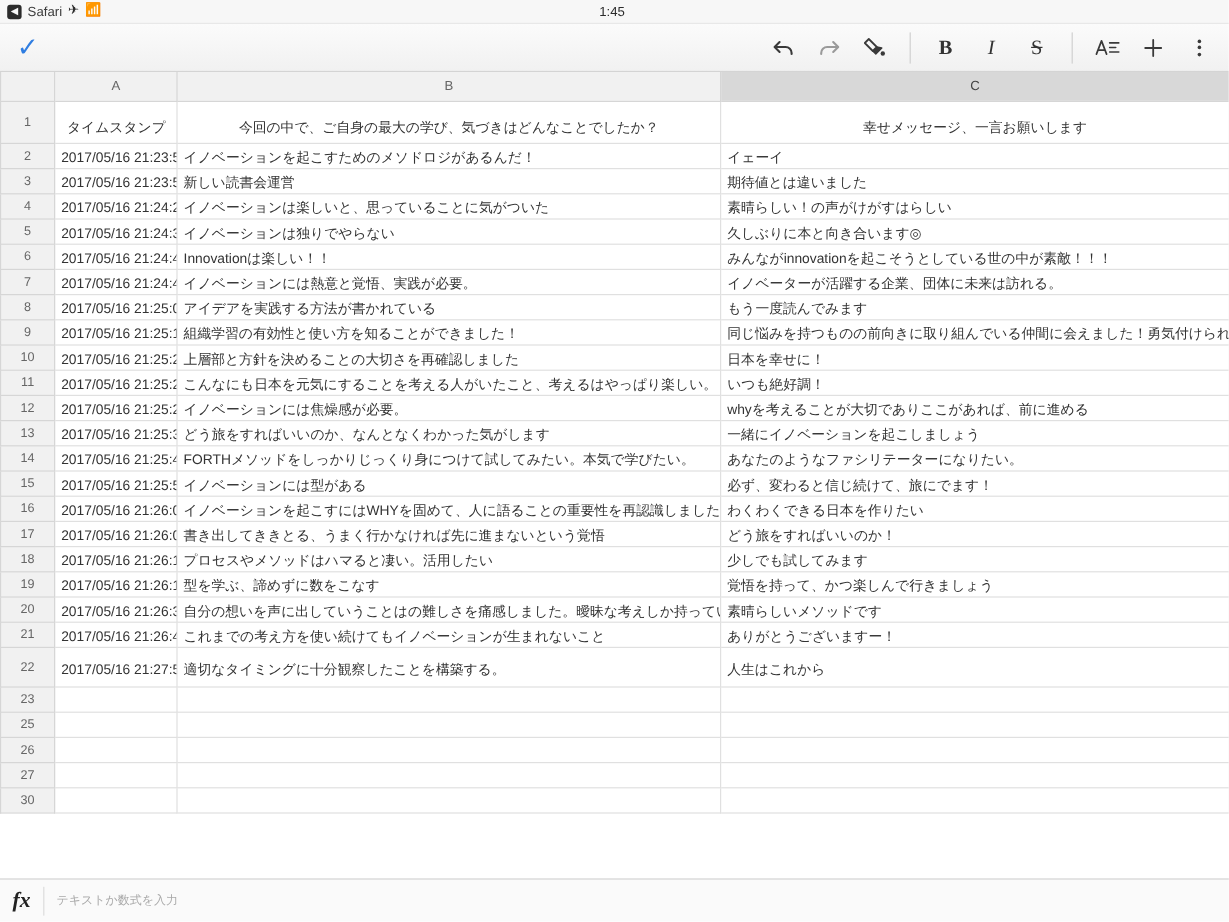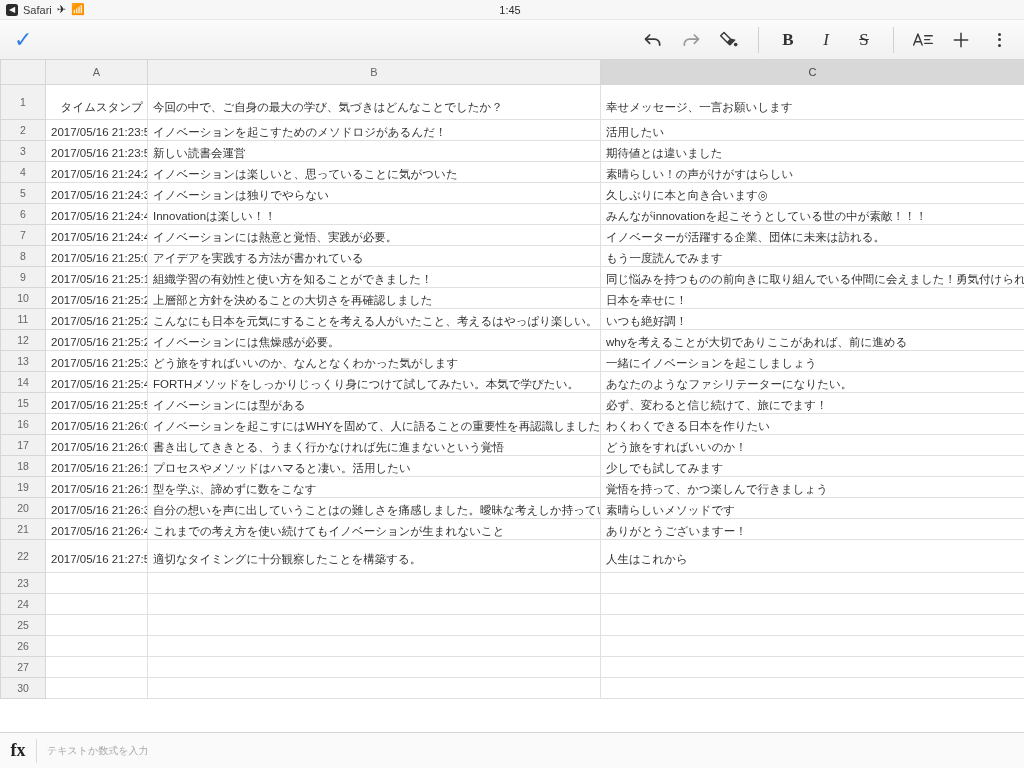--- a/index.html
+++ b/index.html
@@ -115,40 +115,41 @@
   }
   tbody td {
     border: 1px solid #e0e0e0;
     padding: 0 5px;
     vertical-align: bottom;
     white-space: nowrap;
     overflow: hidden;
     line-height: 1.25;
     height: 21px;
   }
-  tbody tr.row-header td { height: 35px; color: #333; padding-bottom: 4px; }
+  tbody tr.row-header td { height: 35px; color: #333; padding-bottom: 4px; text-align: center; }
   tbody tr.row-header th.rownum { height: 35px; }
   tbody tr.row-tall td { height: 33px; padding-bottom: 5px; }
   tbody tr.row-tall th.rownum { height: 33px; vertical-align: middle; }
   td.col-a { text-align: right; font-size: 11.5px; color: #333; padding-right: 4px; }
   td.col-b, td.col-c { text-align: left; color: #333; }
   tbody tr.row-empty td { height: 21px; }
 
   
   .formula-bar {
     position: absolute;
     left: 0; bottom: 0;
     width: 1024px; height: 36px;
     background: #fafafa;
     border-top: 1px solid #d4d4d4;
     display: flex; align-items: center;
   }
   .fx-icon {
     width: 36px; text-align: center;
     font-family: "Liberation Serif", serif;
+    font-style: italic;
     font-weight: bold;
     font-size: 18px;
     color: #222;
   }
   .fx-div { width: 1px; height: 24px; background: #dcdcdc; }
   .fx-input {
     flex: 1;
     border: none; outline: none; background: transparent;
     font-family: "Liberation Sans", sans-serif;
     font-size: 10px;
@@ -261,21 +262,21 @@
         <th class="rownum">1</th>
         <td class="col-a">タイムスタンプ</td>
         <td class="col-b">今回の中で、ご自身の最大の学び、気づきはどんなことでしたか？</td>
         <td class="col-c">幸せメッセージ、一言お願いします</td>
       </tr>
 
       <tr>
         <th class="rownum">2</th>
         <td class="col-a">2017/05/16 21:23:52</td>
         <td class="col-b">イノベーションを起こすためのメソドロジがあるんだ！</td>
-        <td class="col-c">活用したい</td>
+        <td class="col-c">イェーイ</td>
       </tr>
       <tr>
         <th class="rownum">3</th>
         <td class="col-a">2017/05/16 21:23:59</td>
         <td class="col-b">新しい読書会運営</td>
         <td class="col-c">期待値とは違いました</td>
       </tr>
       <tr>
         <th class="rownum">4</th>
         <td class="col-a">2017/05/16 21:24:28</td>
@@ -392,26 +393,20 @@
         <td class="col-c">人生はこれから</td>
       </tr>
 
       <tr class="row-empty">
         <th class="rownum">23</th>
         <td class="col-a"></td>
         <td class="col-b"></td>
         <td class="col-c"></td>
       </tr>
       <tr class="row-empty">
-        <th class="rownum">24</th>
-        <td class="col-a"></td>
-        <td class="col-b"></td>
-        <td class="col-c"></td>
-      </tr>
-      <tr class="row-empty">
         <th class="rownum">25</th>
         <td class="col-a"></td>
         <td class="col-b"></td>
         <td class="col-c"></td>
       </tr>
       <tr class="row-empty">
         <th class="rownum">26</th>
         <td class="col-a"></td>
         <td class="col-b"></td>
         <td class="col-c"></td>

